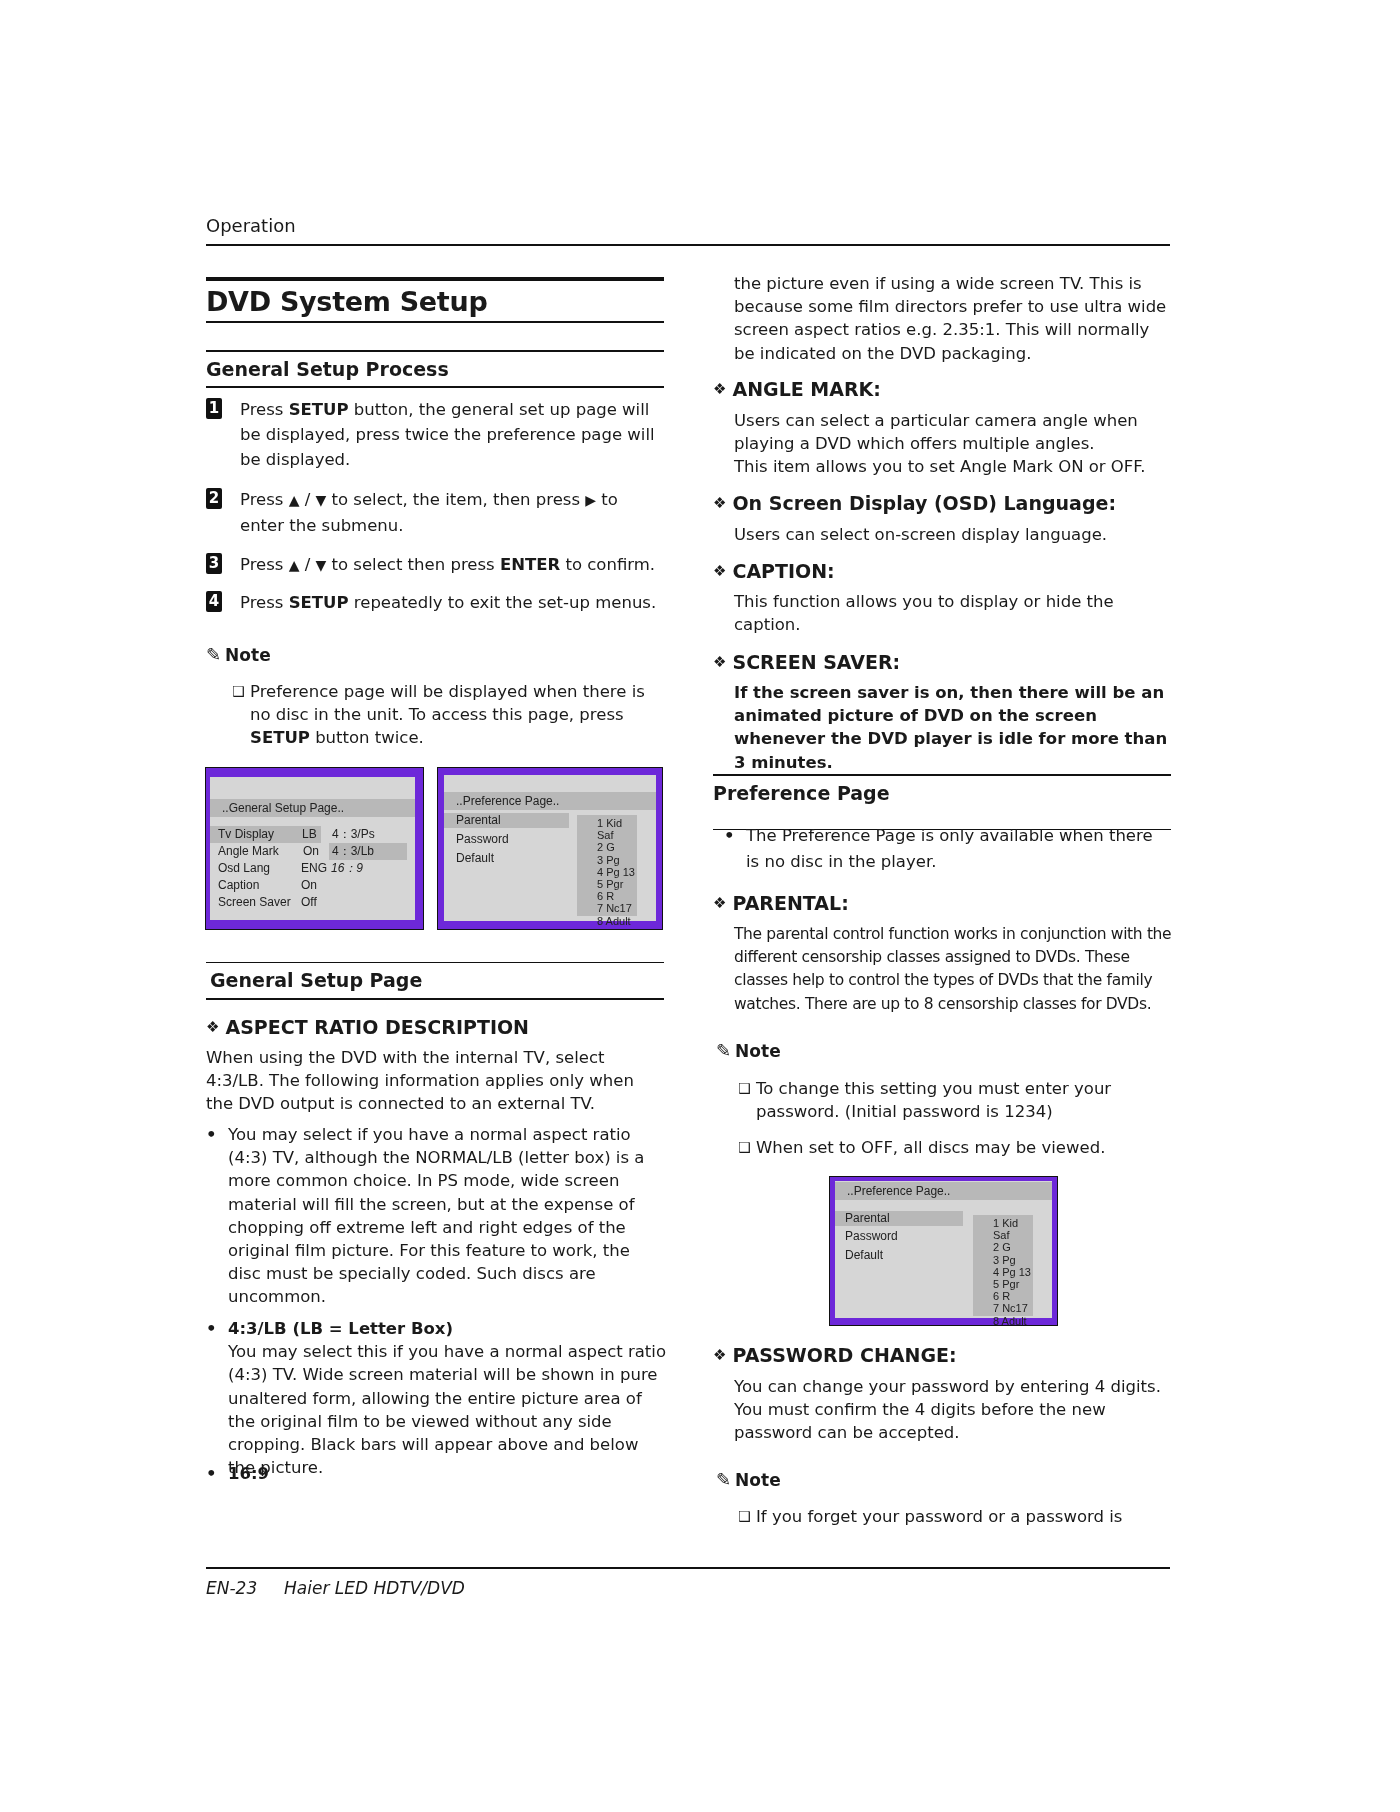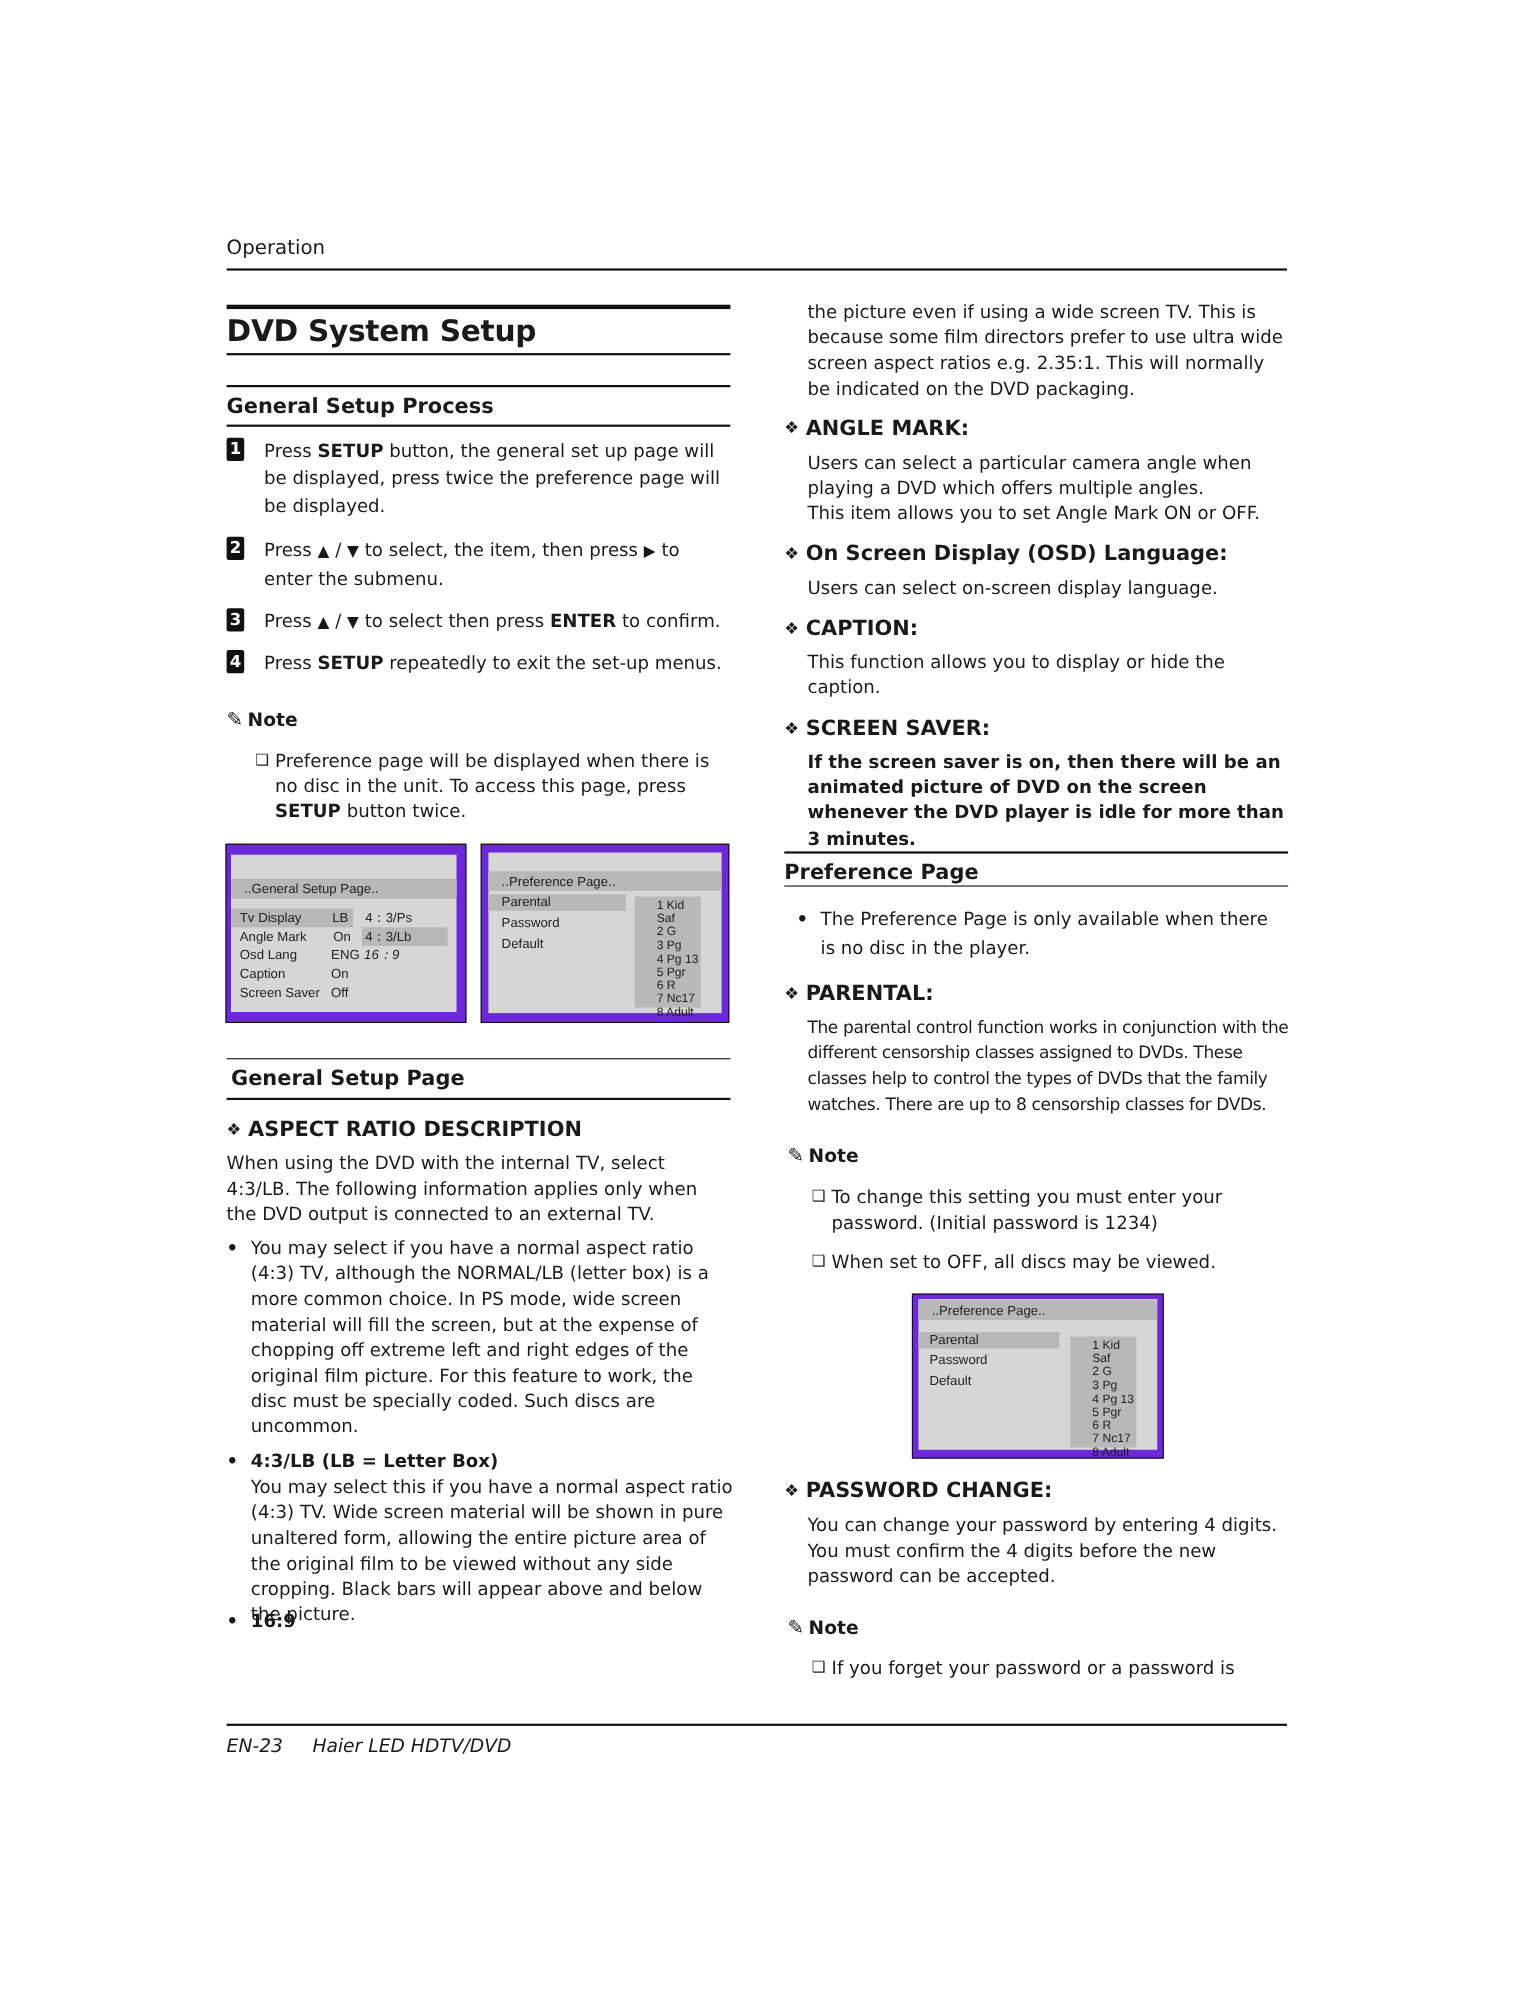--- a/index.html
+++ b/index.html
@@ -186,21 +186,21 @@
   <span>CAPTION:</span>
 </div>
 <div class="body-text" style="left:734px; top:590px; width:420px;">This function allows you to display or hide the caption.</div>
 
 <div class="sec-head" style="left:713px; top:651px;">
   <span class="diamond">❖</span>
   <span>SCREEN SAVER:</span>
 </div>
 <div class="body-text" style="left:734px; top:681px; width:440px;font-weight:bold;">If the screen saver is on, then there will be an animated picture of DVD on the screen whenever the DVD player is idle for more than 3 minutes.</div>
 
-<div class="sub-block" style="left:713px; top:774px; height:32px; border-bottom-width:1.5px;">
+<div class="sub-block" style="left:713px; top:774px; height:56px; border-bottom-width:1.5px;">
   <h2>Preference Page</h2>
 </div>
 
 <div class="bullet-item" style="left:724px; top:823px; width:446px; line-height:26px;">
   <span class="bullet-dot" style="width:22px;">•</span>
   <span>The Preference Page is only available when there is no disc in the player.</span>
 </div>
 
 <div class="sec-head" style="left:713px; top:892px;">
   <span class="diamond">❖</span>

